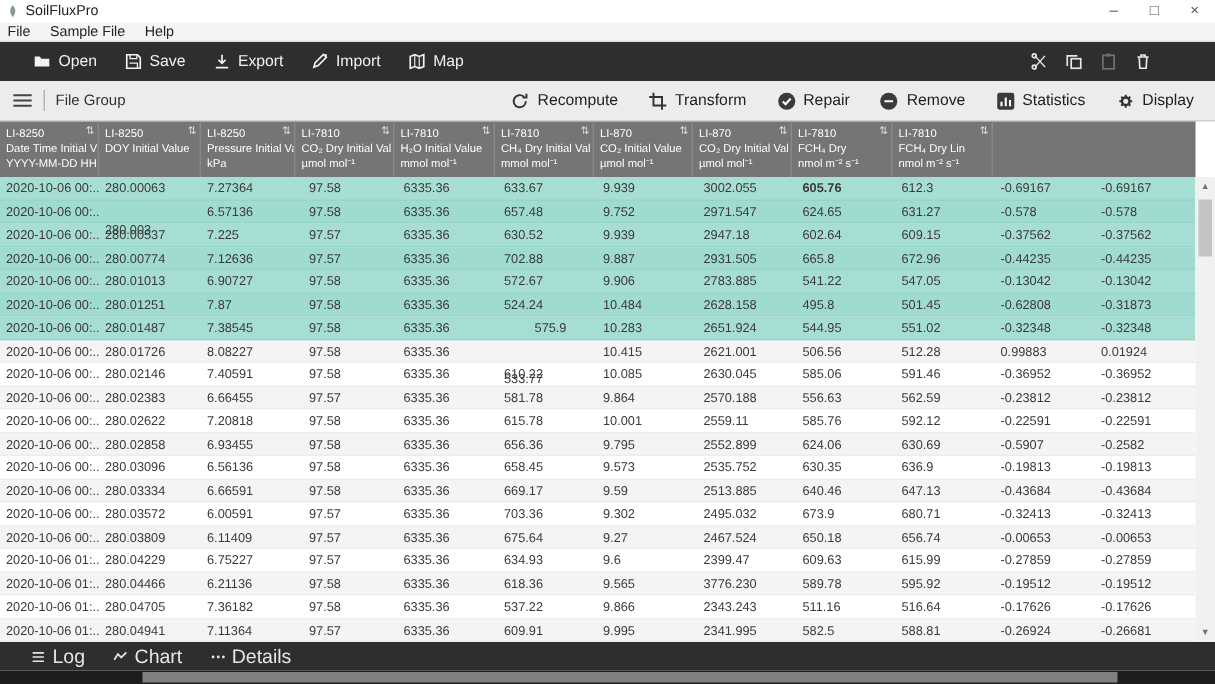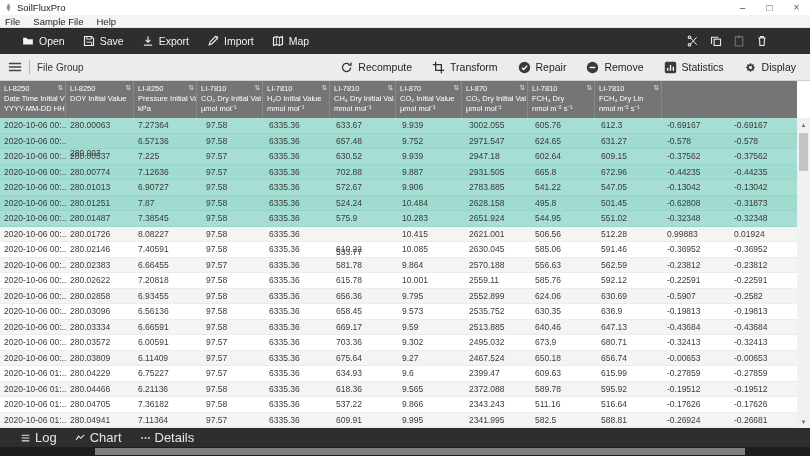--- a/index.html
+++ b/index.html
@@ -294,21 +294,21 @@
     <div class="tbody">
         <div class="tr sel">
           <div class="td" style="width: 66px;">2020-10-06 00:...</div>
           <div class="td" style="width: 68px;">280.00063</div>
           <div class="td" style="width: 68px;">7.27364</div>
           <div class="td" style="width: 63px;">97.58</div>
           <div class="td" style="width: 67px;">6335.36</div>
           <div class="td" style="width: 66px;">633.67</div>
           <div class="td" style="width: 67px;">9.939</div>
           <div class="td" style="width: 66px;">3002.055</div>
-          <div class="td" style="width: 66px;">605.76</div>
+          <div class="td" style="width: 66px; font-weight: bold;">605.76</div>
           <div class="td" style="width: 66px;">612.3</div>
           <div class="td" style="width: 67px;">-0.69167</div>
           <div class="td" style="width: 67px;">-0.69167</div>
         </div>
         <div class="tr sel alt">
           <div class="td" style="width: 66px;">2020-10-06 00:...</div>
           <div class="td" style="width: 68px; margin-top: 24px;">280.003</div>
           <div class="td" style="width: 68px;">6.57136</div>
           <div class="td" style="width: 63px;">97.58</div>
           <div class="td" style="width: 67px;">6335.36</div>
@@ -375,21 +375,21 @@
           <div class="td" style="width: 66px;">501.45</div>
           <div class="td" style="width: 67px;">-0.62808</div>
           <div class="td" style="width: 67px;">-0.31873</div>
         </div>
         <div class="tr sel">
           <div class="td" style="width: 66px;">2020-10-06 00:...</div>
           <div class="td" style="width: 68px;">280.01487</div>
           <div class="td" style="width: 68px;">7.38545</div>
           <div class="td" style="width: 63px;">97.58</div>
           <div class="td" style="width: 67px;">6335.36</div>
-          <div class="td" style="width: 66px;">575.9</div>
+          <div class="td" style="width: 66px; text-align: center;">575.9</div>
           <div class="td" style="width: 67px;">10.283</div>
           <div class="td" style="width: 66px;">2651.924</div>
           <div class="td" style="width: 66px;">544.95</div>
           <div class="td" style="width: 66px;">551.02</div>
           <div class="td" style="width: 67px;">-0.32348</div>
           <div class="td" style="width: 67px;">-0.32348</div>
         </div>
         <div class="tr alt">
           <div class="td" style="width: 66px;">2020-10-06 00:...</div>
           <div class="td" style="width: 68px;">280.01726</div>
@@ -531,21 +531,21 @@
           <div class="td" style="width: 67px;">-0.27859</div>
         </div>
         <div class="tr alt">
           <div class="td" style="width: 66px;">2020-10-06 01:...</div>
           <div class="td" style="width: 68px;">280.04466</div>
           <div class="td" style="width: 68px;">6.21136</div>
           <div class="td" style="width: 63px;">97.58</div>
           <div class="td" style="width: 67px;">6335.36</div>
           <div class="td" style="width: 66px;">618.36</div>
           <div class="td" style="width: 67px;">9.565</div>
-          <div class="td" style="width: 66px;">2372.088</div>
+          <div class="td" style="width: 66px;">3776.230</div>
           <div class="td" style="width: 66px;">589.78</div>
           <div class="td" style="width: 66px;">595.92</div>
           <div class="td" style="width: 67px;">-0.19512</div>
           <div class="td" style="width: 67px;">-0.19512</div>
         </div>
         <div class="tr">
           <div class="td" style="width: 66px;">2020-10-06 01:...</div>
           <div class="td" style="width: 68px;">280.04705</div>
           <div class="td" style="width: 68px;">7.36182</div>
           <div class="td" style="width: 63px;">97.58</div>

